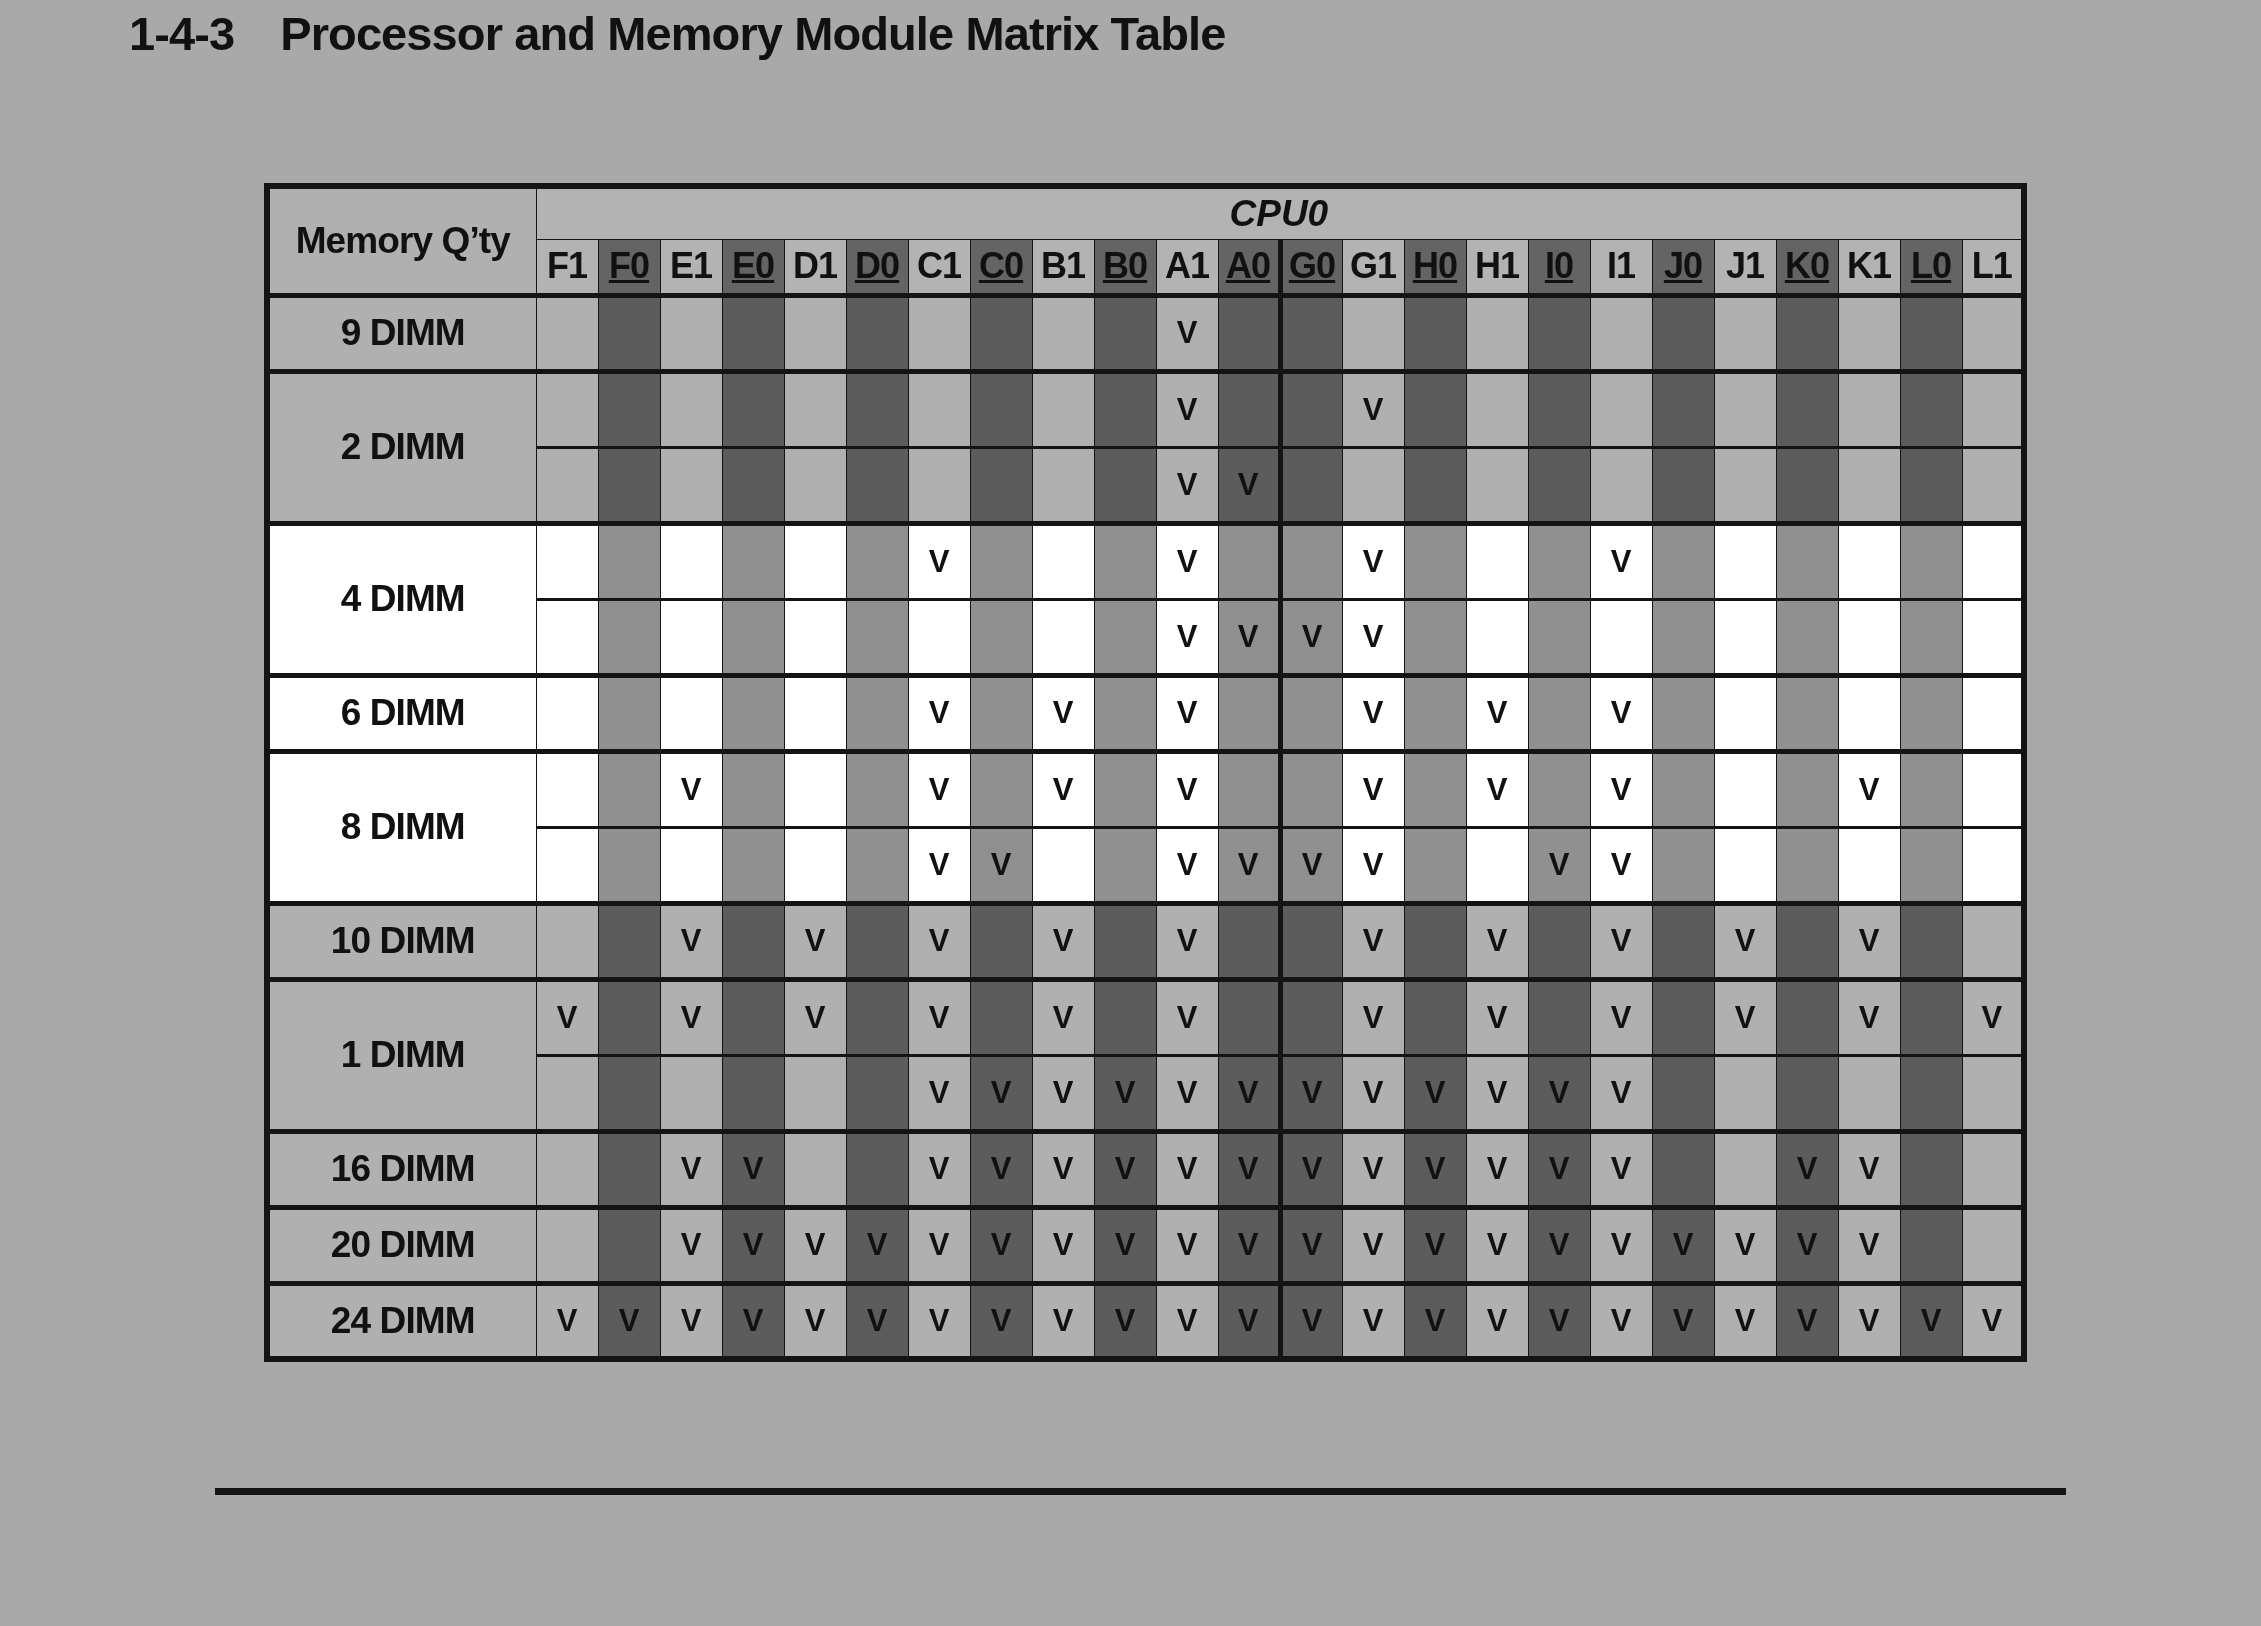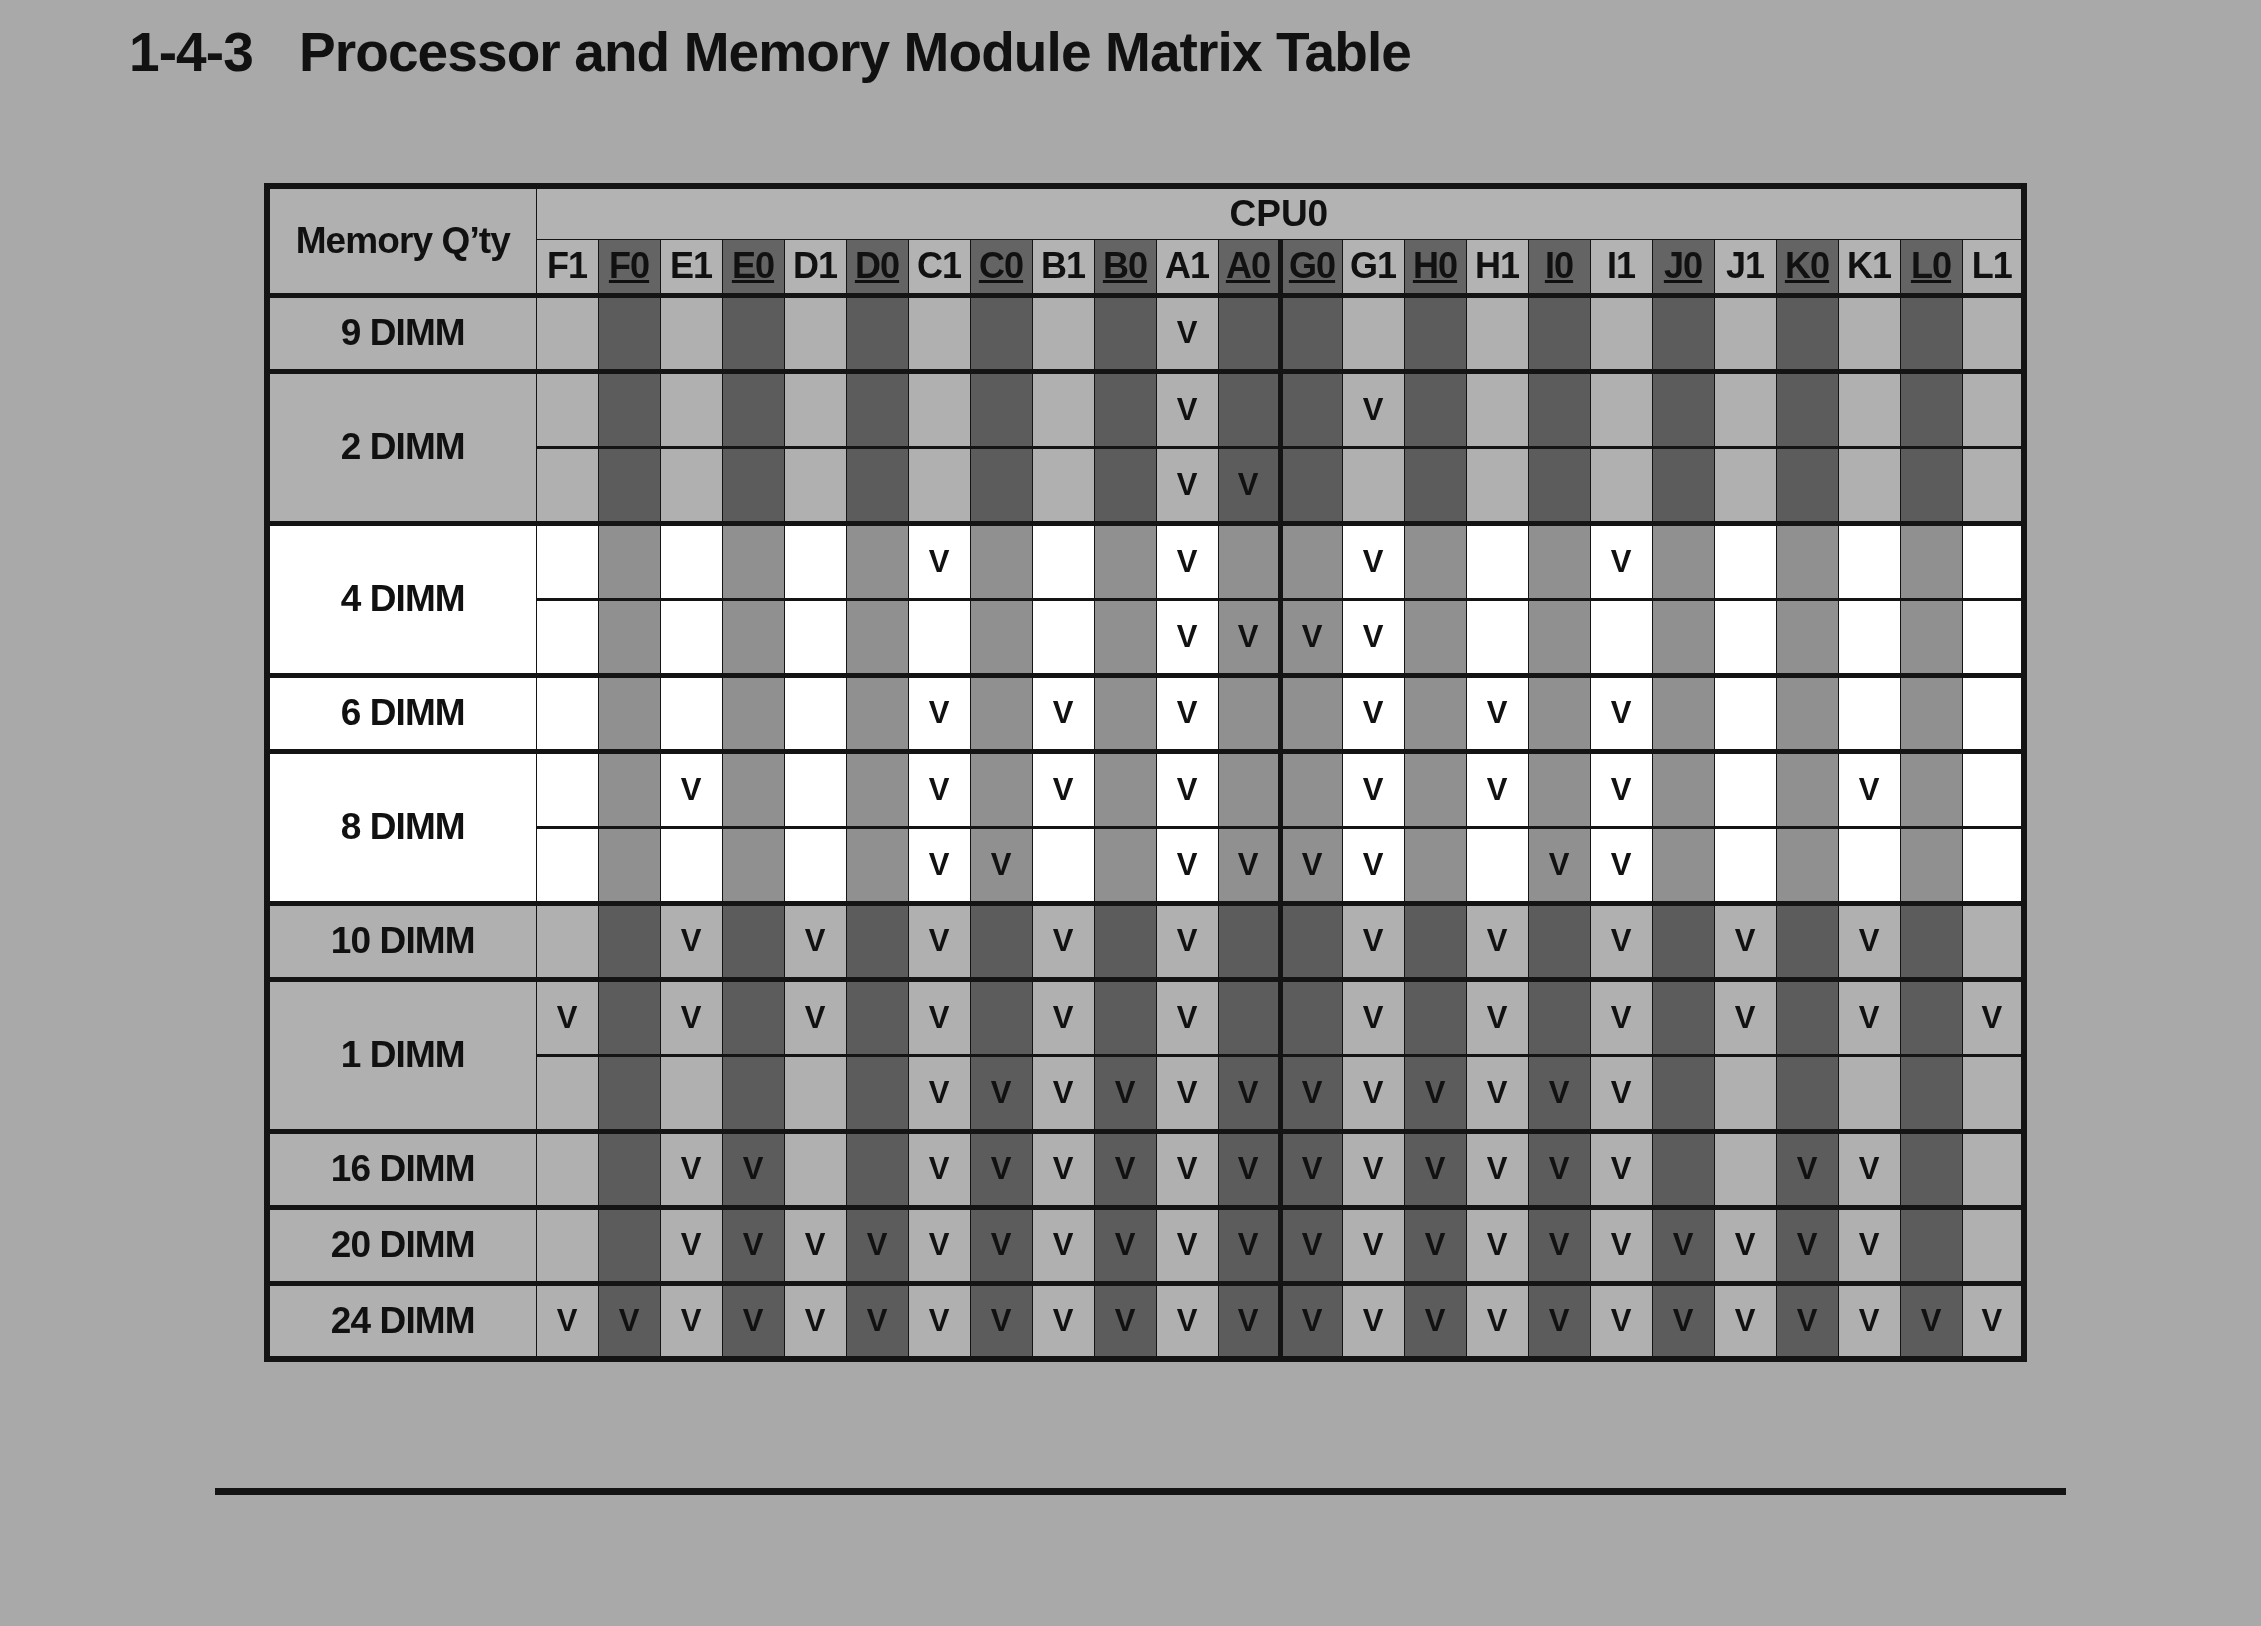--- a/index.html
+++ b/index.html
@@ -5,22 +5,22 @@
   html,body{margin:0;padding:0;}
   .page{
     position:relative;
     width:2261px;height:1626px;
     background:var(--page-bg,#a9a9a9);
     font-family:"Liberation Sans","DejaVu Sans",sans-serif;
     color:var(--text,#111);
     overflow:hidden;
   }
   .title{
-    position:absolute;left:129px;top:20px;
-    font-size:55px;font-weight:bold;letter-spacing:-0.9px;
+    position:absolute;left:129px;top:6px;
+    font-size:47px;font-weight:bold;letter-spacing:-0.9px;
     white-space:nowrap;
   }
   .title .num{margin-right:46px;}
   table.matrix{
     position:absolute;left:264px;top:183px;
     width:1762px;
     border-collapse:collapse;table-layout:fixed;
     border:6px solid var(--border,#141414);
   }
   table.matrix th, table.matrix td{
@@ -33,20 +33,21 @@
   th.corner{
     background:var(--gray-light,#b0b0b0);
     border-right:5.1px solid var(--border,#141414);
     border-bottom:5.1px solid var(--border,#141414);
     font-size:37px;letter-spacing:-0.9px;
   }
   th.cpu{
     background:var(--head-light,#b3b3b3);
     font-size:37px;
     border-bottom:2.6px solid var(--border,#141414);
+    font-style:italic;
   }
   tr.colhead-row th{
     font-size:36px;letter-spacing:-0.9px;
     border-bottom:5.1px solid var(--border,#141414);
   }
   th.hd.light{background:var(--head-light,#b3b3b3);margin-left:40px;}
   th.hd.dark{background:var(--head-dark,#646464);text-decoration:underline;}
   tbody tr{height:76px;}
   td.label{
     font-size:37px;letter-spacing:-0.9px;

